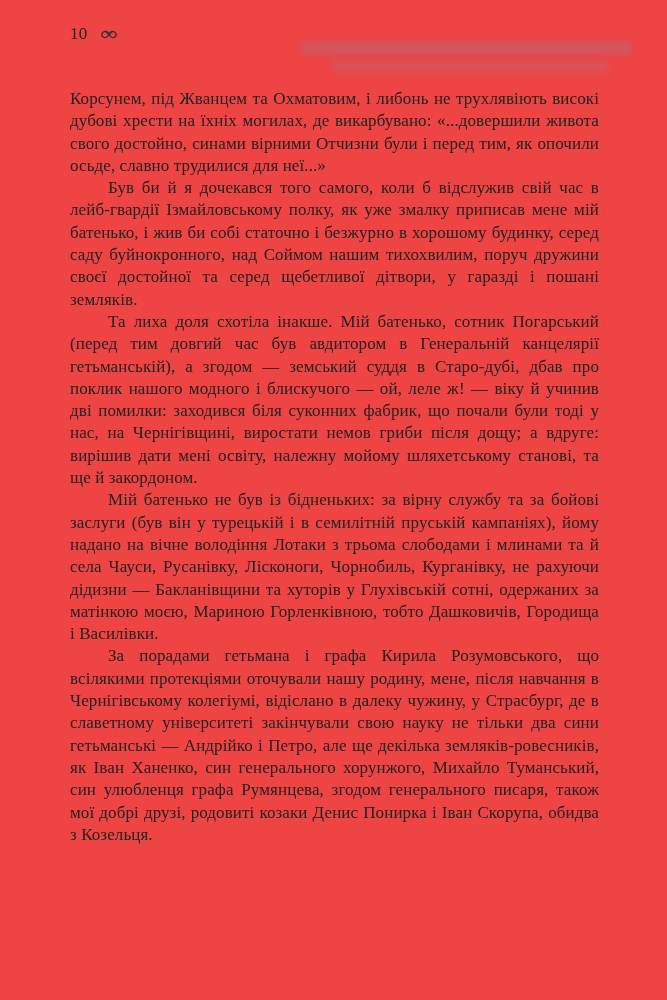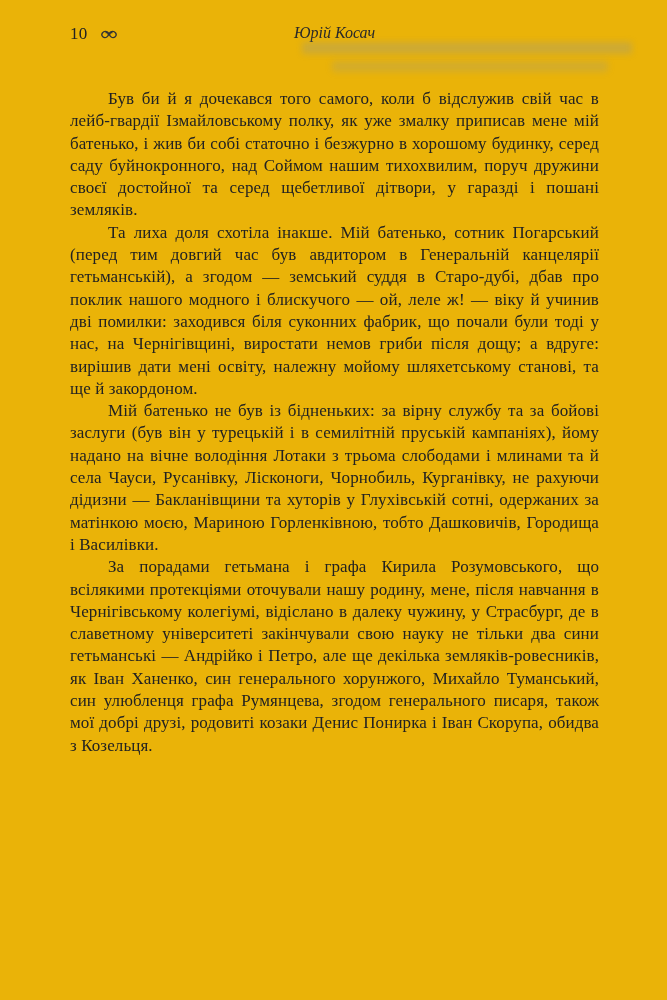--- a/index.html
+++ b/index.html
@@ -4,21 +4,21 @@
   <style>
     html, body {
       margin: 0;
       padding: 0;
       background: #ffffff;
     }
     .page {
       position: relative;
       width: 667px;
       height: 1000px;
-      background: #eab308;
+      background: #ef4444;
       overflow: hidden;
       font-family: "Liberation Serif", "DejaVu Serif", serif;
       color: #222222;
     }
     .header {
       position: absolute;
       top: 24px;
       left: 70px;
       right: 68px;
       height: 24px;
@@ -80,26 +80,26 @@
 <div class="page">
 
   <div class="header">
     <span class="page-number">10</span>
     <span class="ornament">
       <svg width="22" height="14" viewBox="0 0 22 14" aria-hidden="true">
         <path d="M11 7 C11 3.2, 15.6 2.2, 17.6 5 C19.6 7.8, 16 10.8, 13.2 9 C10.8 7.4, 11.4 4.4, 14 4.6
                  M11 7 C11 3.2, 6.4 2.2, 4.4 5 C2.4 7.8, 6 10.8, 8.8 9 C11.2 7.4, 10.6 4.4, 8 4.6" fill="none" stroke="#333333" stroke-width="1.3" stroke-linecap="round"></path>
       </svg>
     </span>
-    <span class="running-title">Юрій Косач</span>
   </div>
 
   <div class="bleed b1"></div>
   <div class="bleed b2"></div>
 
   <div class="body-text">
+    <p class="no-indent">Корсунем, під Жванцем та Охматовим, і либонь не трухлявіють високі дубові хрести на їхніх могилах, де викарбувано: «...довершили живота свого достойно, синами вірними Отчизни були і перед тим, як опочили осьде, славно трудилися для неї...»</p>
     <p>Був би й я дочекався того самого, коли б відслужив свій час в лейб-гвардії Ізмайловському полку, як уже змалку приписав мене мій батенько, і жив би собі статочно і безжурно в хорошому будинку, серед саду буйнокронного, над Соймом нашим тихохвилим, поруч дружини своєї достойної та серед щебетливої дітвори, у гаразді і пошані земляків.</p>
     <p>Та лиха доля схотіла інакше. Мій батенько, сотник Погарський (перед тим довгий час був авдитором в Генеральній канцелярії гетьманській), а згодом — земський суддя в Старо-дубі, дбав про поклик нашого модного і блискучого — ой, леле ж! — віку й учинив дві помилки: заходився біля суконних фабрик, що почали були тоді у нас, на Чернігівщині, виростати немов гриби після дощу; а вдруге: вирішив дати мені освіту, належну мойому шляхетському станові, та ще й закордоном.</p>
     <p>Мій батенько не був із бідненьких: за вірну службу та за бойові заслуги (був він у турецькій і в семилітній пруській кампаніях), йому надано на вічне володіння Лотаки з трьома слободами і млинами та й села Чауси, Русанівку, Лісконоги, Чорнобиль, Курганівку, не рахуючи дідизни — Бакланівщини та хуторів у Глухівській сотні, одержаних за матінкою моєю, Мариною Горленківною, тобто Дашковичів, Городища і Василівки.</p>
     <p>За порадами гетьмана і графа Кирила Розумовського, що всілякими протекціями оточували нашу родину, мене, після навчання в Чернігівському колегіумі, відіслано в далеку чужину, у Страсбург, де в славетному університеті закінчували свою науку не тільки два сини гетьманські — Андрійко і Петро, але ще декілька земляків-ровесників, як Іван Ханенко, син генерального хорунжого, Михайло Туманський, син улюбленця графа Румянцева, згодом генерального писаря, також мої добрі друзі, родовиті козаки Денис Понирка і Іван Скорупа, обидва з Козельця.</p>
   </div>
 
 </div>
 
 </body></html>

